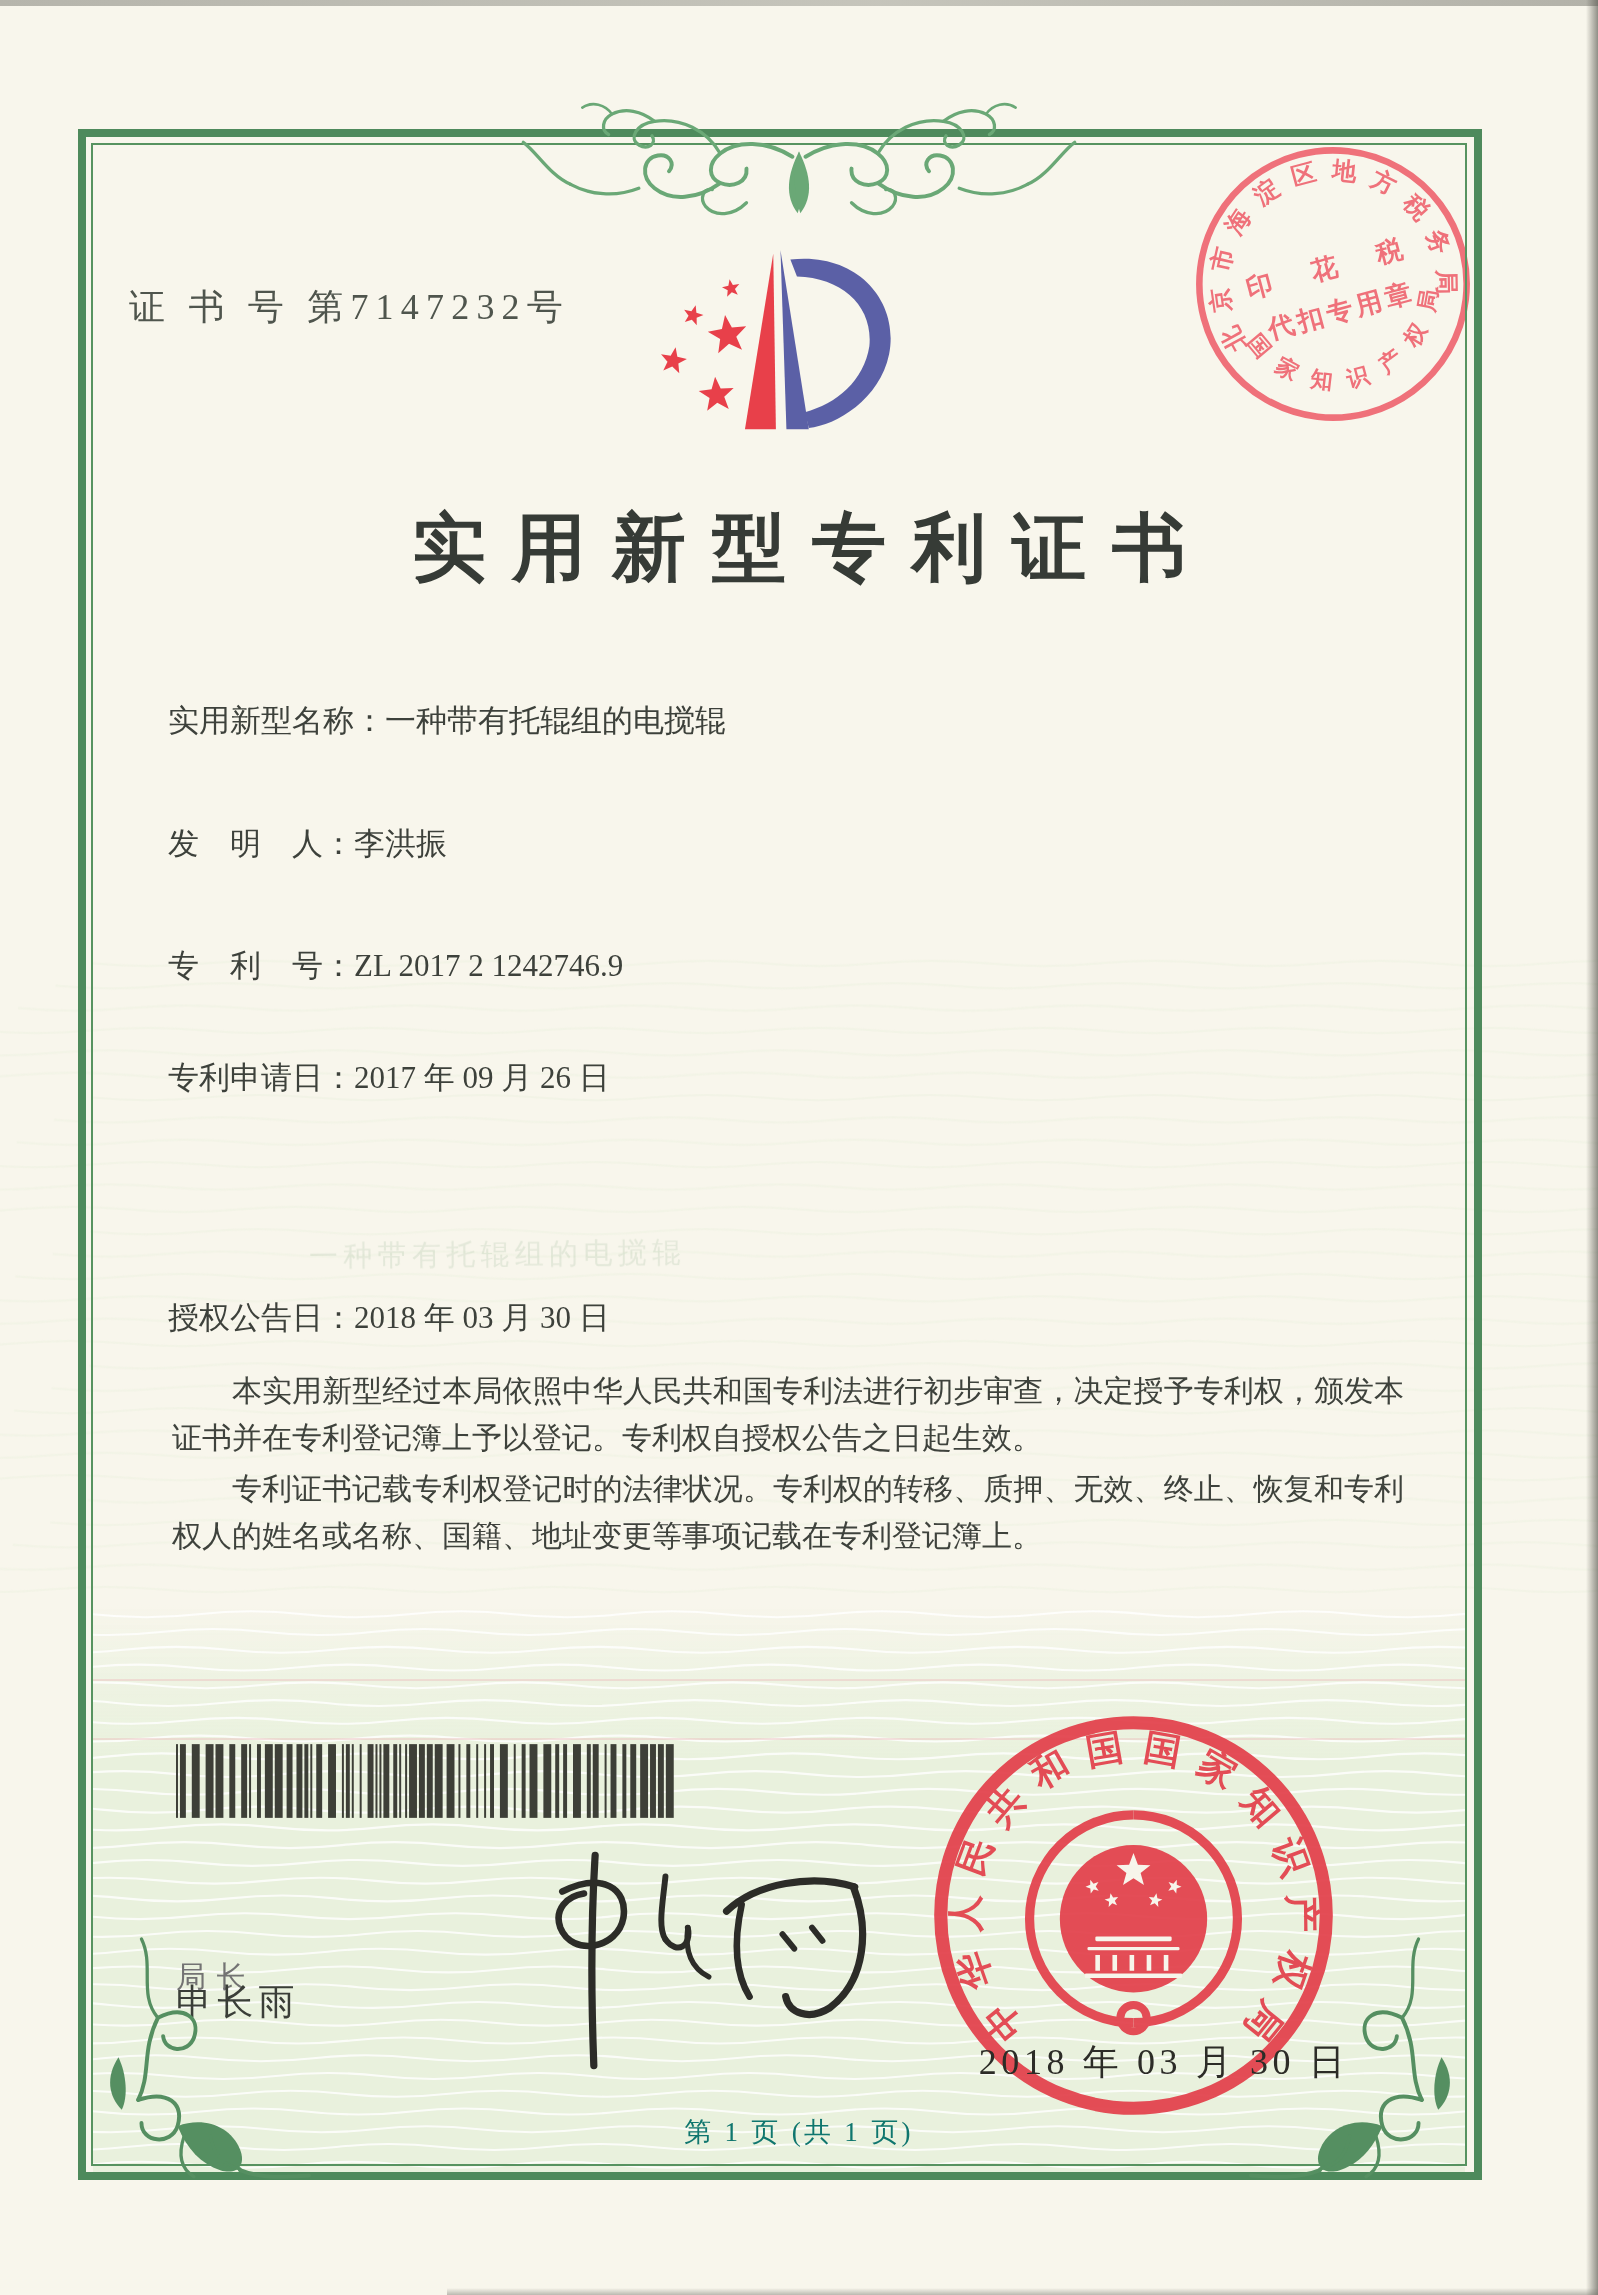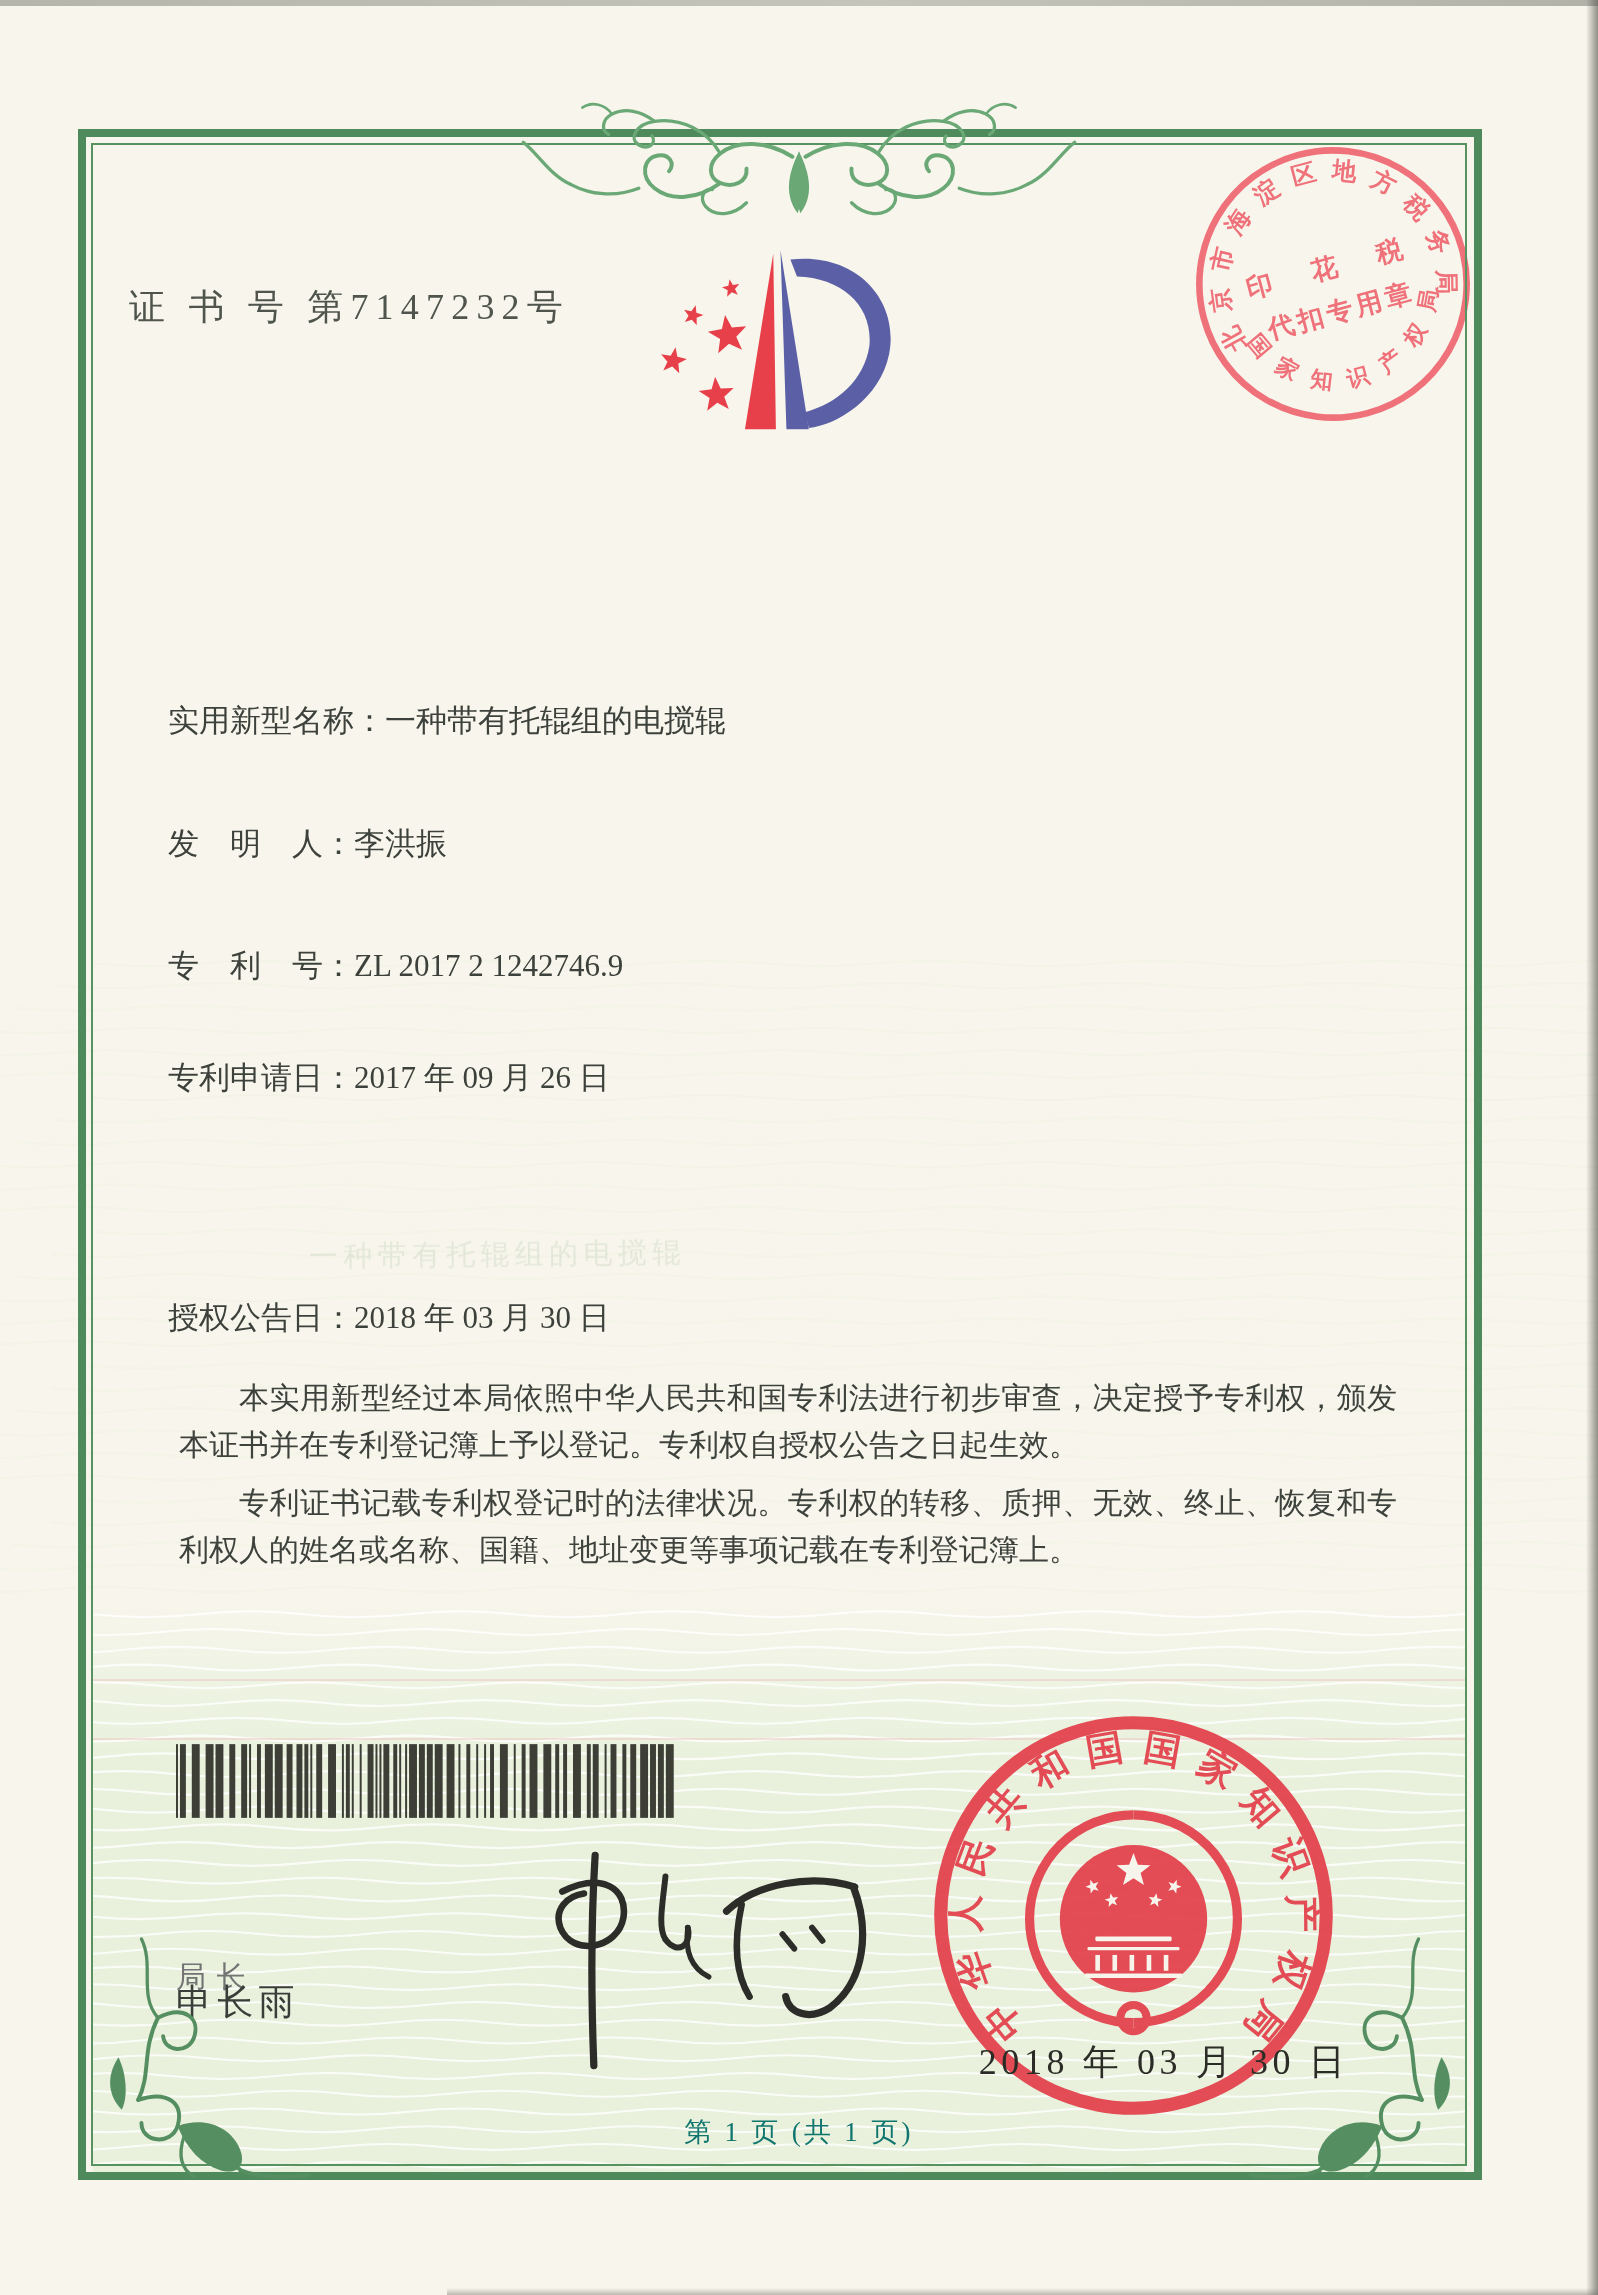--- a/index.html
+++ b/index.html
@@ -26,21 +26,21 @@
     z-index:1;overflow:hidden;}
   .pink-line{position:absolute;left:93px;width:1372px;height:2px;background:#eabfbf;opacity:.45;z-index:2;}
   .cert-number{position:absolute;left:129px;top:262px;font-size:36px;letter-spacing:7.2px;
     color:#4f554d;z-index:3;margin-top:21px;}
   .title{position:absolute;left:0;top:499px;width:100%;text-align:center;margin:0;
     font-size:74px;font-weight:bold;letter-spacing:26px;padding-left:26px;box-sizing:border-box;
     color:#363b36;z-index:3;}
   .field{position:absolute;left:168px;font-size:31px;color:#3d413b;z-index:3;white-space:nowrap;}
   .field .flabel{display:inline-block;}
   .body-text{position:absolute;left:168px;top:1363px;width:1240px;z-index:3;}
-  .body-text p{margin:11px;font-size:30px;line-height:47px;text-align:justify;
+  .body-text p{margin:4px;font-size:30px;line-height:47px;text-align:justify;
     text-indent:2em;color:#3e423c;}
   .ghost{position:absolute;left:309px;top:1235px;font-size:29px;letter-spacing:5.3px;
     color:rgba(85,135,85,.12);z-index:1;transform:rotate(-.6deg);}
   .signer-title{position:absolute;left:176px;top:1957px;font-size:30px;letter-spacing:10.5px;color:#737373;z-index:3;}
   .signer-name{position:absolute;left:176px;top:1978px;font-size:36px;letter-spacing:5.3px;color:#3a3e38;z-index:3;}
   .seal-date{position:absolute;left:947px;top:2038px;width:434px;text-align:center;
     font-size:36px;letter-spacing:4.6px;color:#2c2c27;z-index:5;}
   .footer{position:absolute;left:0;top:2114px;width:100%;text-align:center;
     font-size:27px;letter-spacing:3.3px;color:#0f766e;z-index:3;}
   svg{position:absolute;overflow:visible;}
@@ -202,20 +202,21 @@
     <path d="M204,69 L161,336 L208,336 Z" fill="#e8404a"></path>
     <path d="M215,64 L224,336 L258,336 Z" fill="#5b60a6"></path>
     <path d="M230,78 C330,66 396,140 380,222 C366,290 300,330 258,334 L252,310 C300,298 342,262 350,210 C356,150 310,106 240,104 Z" fill="#5b60a6"></path>
   <path d="M137.6,108.2L142.6,116.7L152.4,115.4L145.8,122.8L150.1,131.7L141.0,127.8L133.9,134.6L134.8,124.8L126.1,120.1L135.8,117.9Z" fill="#e8404a"></path>
       <path d="M86.1,147.5L87.2,158.8L98.0,162.2L87.6,166.7L87.7,177.9L80.3,169.5L69.6,173.1L75.3,163.4L68.6,154.3L79.6,156.7Z" fill="#e8404a"></path>
       <path d="M130.7,162.3L141.1,181.5L162.9,179.4L147.8,195.3L156.5,215.3L136.8,205.9L120.4,220.4L123.3,198.7L104.5,187.6L126.0,183.6Z" fill="#e8404a"></path>
       <path d="M55.6,211.3L58.3,225.9L72.8,229.1L59.8,236.1L61.2,250.9L50.5,240.7L36.9,246.6L43.3,233.2L33.5,222.1L48.1,224.1Z" fill="#e8404a"></path>
       <path d="M115.6,256.1L124.1,273.9L143.8,273.1L129.5,286.6L136.4,305.1L119.0,295.7L103.6,308.0L107.2,288.6L90.7,277.7L110.3,275.1Z" fill="#e8404a"></path>
     </svg>
 
+  <h1 class="title">实用新型专利证书</h1>
 
   <div class="field" style="top:700px">
     <span class="flabel">实用新型名称：</span><span>一种带有托辊组的电搅辊</span>
   </div>
   <div class="field" style="top:823px">
     <span class="flabel">发　明　人：</span><span>李洪振</span>
   </div>
   <div class="field" style="top:945px">
     <span class="flabel">专　利　号：</span><span>ZL 2017 2 1242746.9</span>
   </div>

